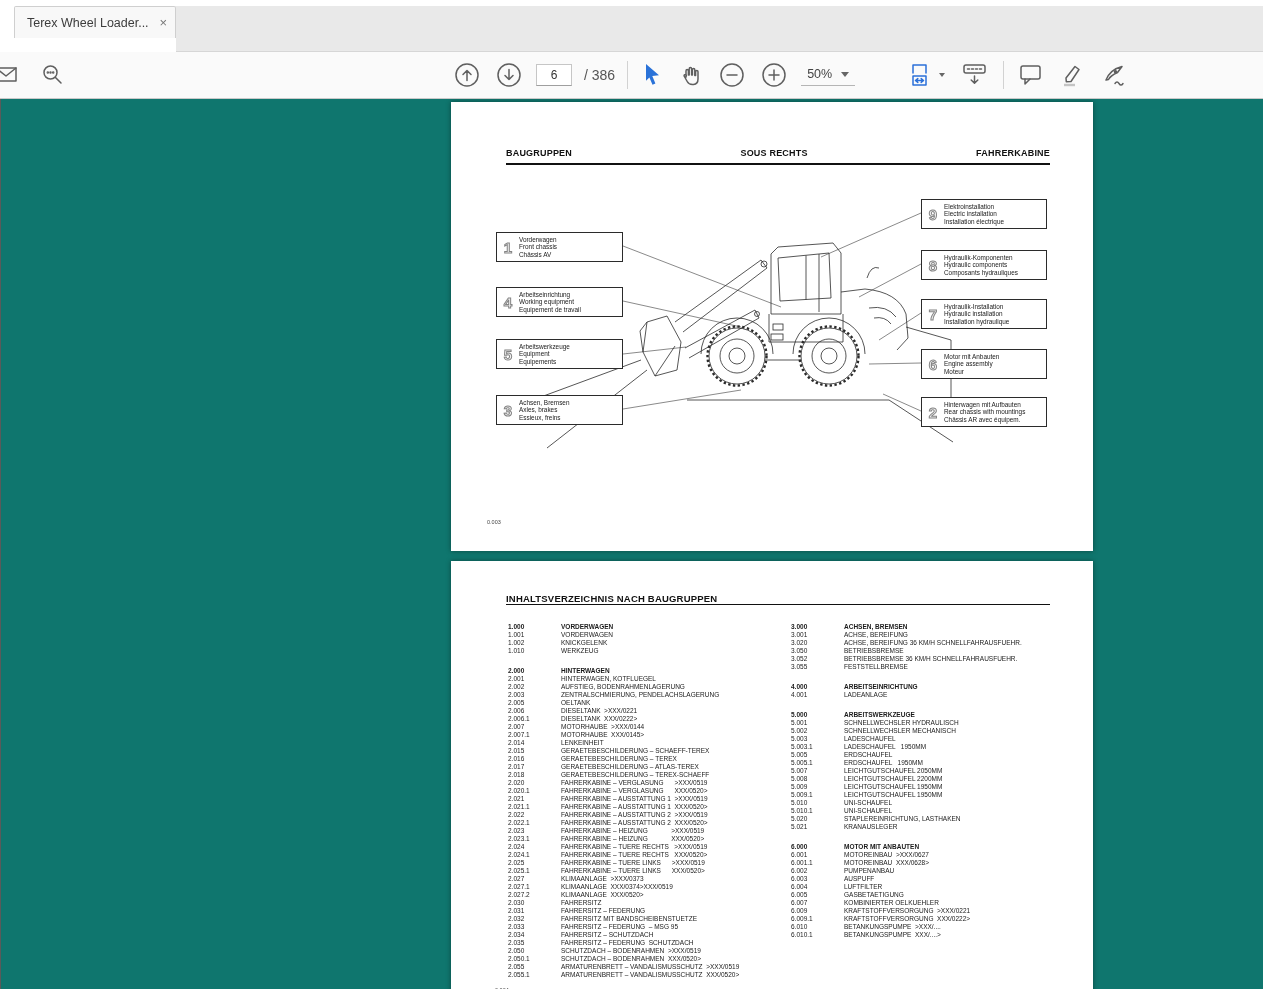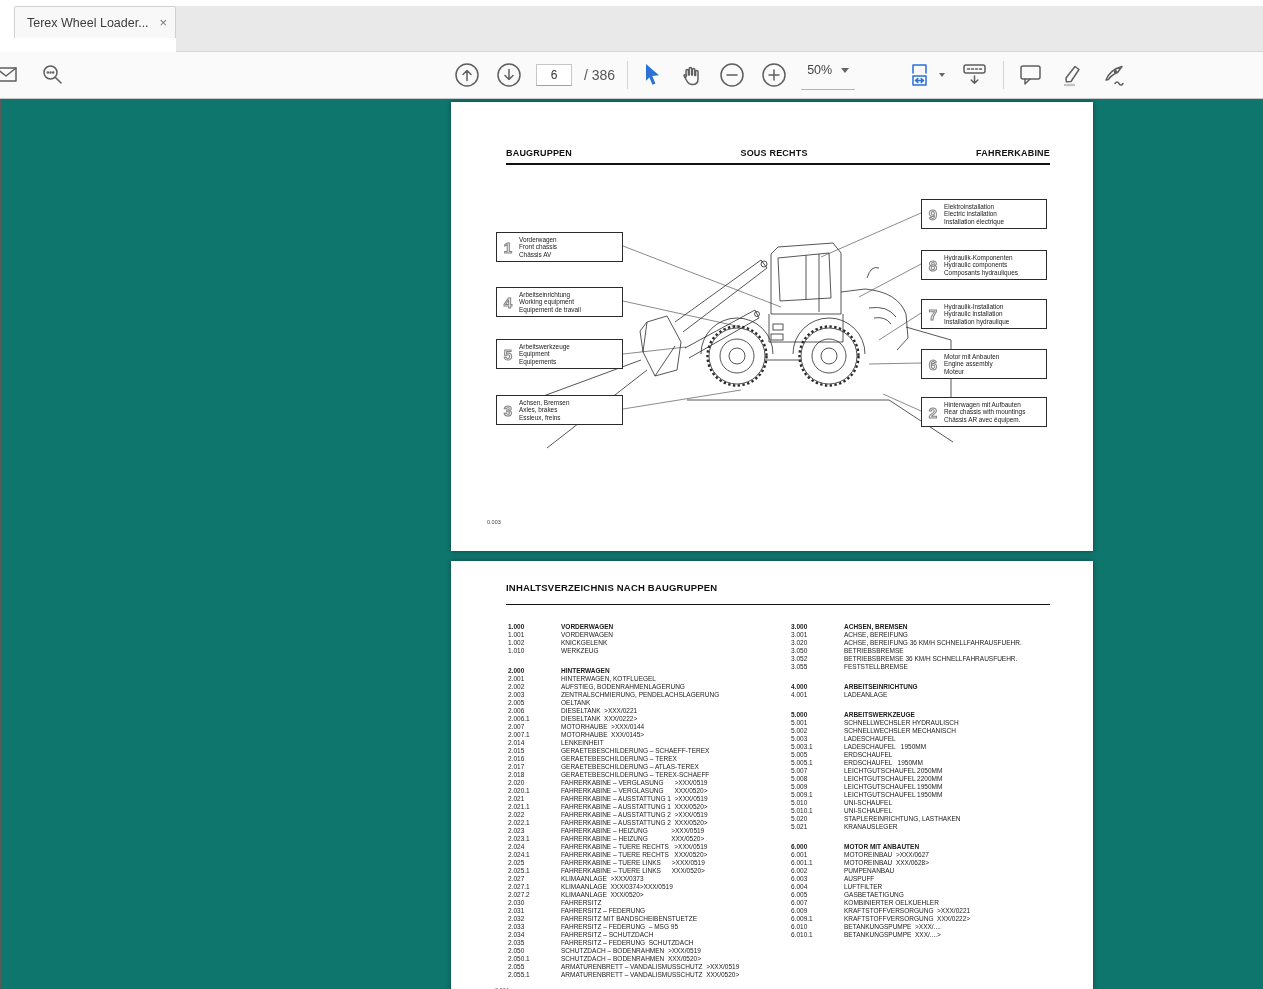--- a/index.html
+++ b/index.html
@@ -23,21 +23,21 @@
   .tb-center { left:452px; gap:12px; }
   .tb-right  { left:908px; gap:13px; }
   .tbtn { display:flex; align-items:center; justify-content:center; height:32px; padding:0 2px; cursor:pointer; }
   .tbtn svg { display:block; }
   .ico { stroke:#5f5f5f; fill:none; stroke-width:1.5; stroke-linecap:round; stroke-linejoin:round; }
   .vsep { width:1px; height:28px; background:#d2d2d2; }
   .pageinput { width:36px; height:22px; text-align:center; font-size:12px; color:#333;
                border:1px solid #c6c6c6; border-bottom:1px solid #9f9f9f; background:#fff;
                font-family:"Liberation Sans", sans-serif; }
   .pagetotal { font-size:14px; color:#555; white-space:pre; }
-  .zoomctl { display:flex; align-items:center; gap:9px; padding:3px 6px 12px 6px;
+  .zoomctl { display:flex; align-items:center; gap:9px; padding:3px 6px 4px 6px;
              border-bottom:1px solid #b5b5b5; cursor:pointer; }
   .zoomval { font-size:12.5px; color:#444; }
   .caret { width:0; height:0; border-left:4px solid transparent; border-right:4px solid transparent;
            border-top:5px solid #666; }
   .caret.small { border-left-width:3px; border-right-width:3px; border-top-width:4px; margin-left:3px; }
 
   
   .docarea { position:relative; height:904px; background:#0f766e; overflow:hidden;
              border-left:1px solid #5a5a5a;padding-left:30px; }
   .page { position:absolute; left:450px; width:642px; background:#ffffff;
@@ -59,21 +59,21 @@
   .boxes-right .lblbox:nth-of-type(1){ top:97px;  } .boxes-right .lblbox:nth-of-type(2){ top:148px; }
   .boxes-right .lblbox:nth-of-type(3){ top:197px; } .boxes-right .lblbox:nth-of-type(4){ top:247px; }
   .boxes-right .lblbox:nth-of-type(5){ top:295px; }
   .bnum { width:22px; text-align:center; font-size:15px; font-weight:bold; color:#f2f2f2;
           -webkit-text-stroke:1px #858585; line-height:1; }
   .blines { display:flex; flex-direction:column; font-size:6.4px; line-height:7.4px; color:#1a1a1a; white-space:pre; }
   .pfoot { position:absolute; font-size:5.5px; color:#444; }
   .f1 { left:36px; top:417px; } .f2 { left:44px; top:426px; }
 
   
-  .toctitle { position:absolute; left:55px; top:21px; font-size:9.5px; font-weight:bold; color:#111; letter-spacing:.2px; }
+  .toctitle { position:absolute; left:55px; top:32px; font-size:9.5px; font-weight:bold; color:#111; letter-spacing:.2px; }
   .tocrule  { position:absolute; left:55px; right:43px; top:43px; border-top:1.5px solid #111; }
   .toccol { position:absolute; top:62px; width:285px; }
   .col-l { left:57px; } .col-r { left:340px; }
   .toc-section { margin-bottom:12px; }
   .tocrow { display:flex; font-size:6.5px; line-height:8px; color:#1a1a1a; white-space:pre; }
   .tocrow .n { width:53px; flex:none; }
   .bold { font-weight:bold; }
 </style>
 </head>
 <body>

